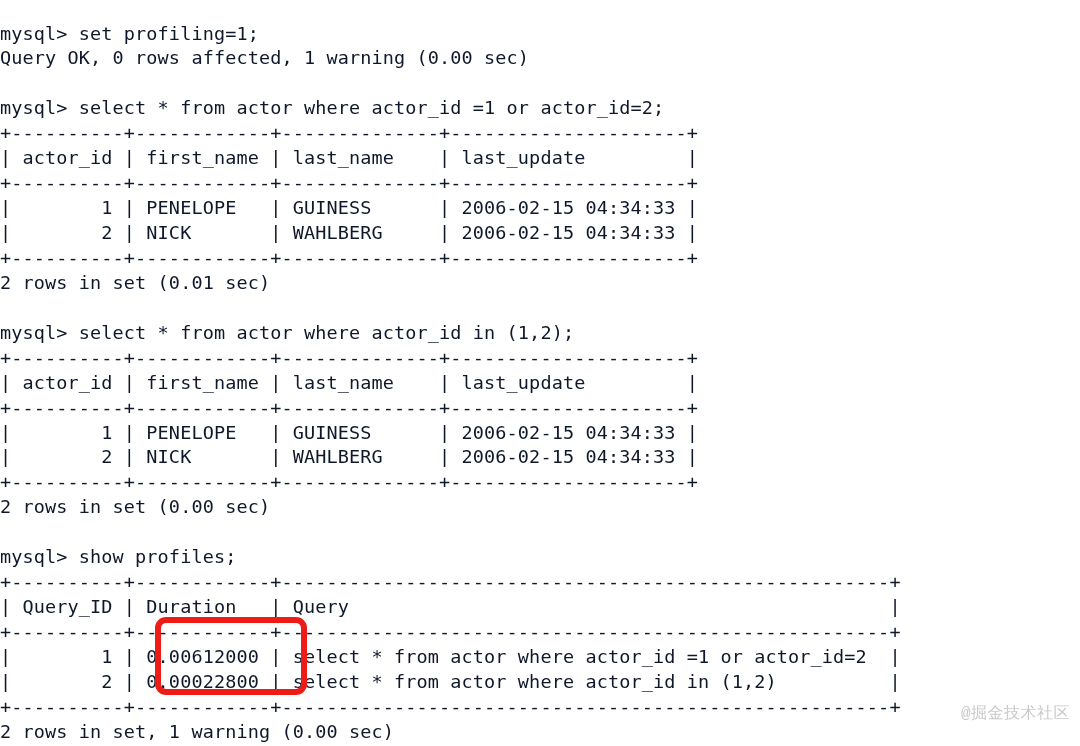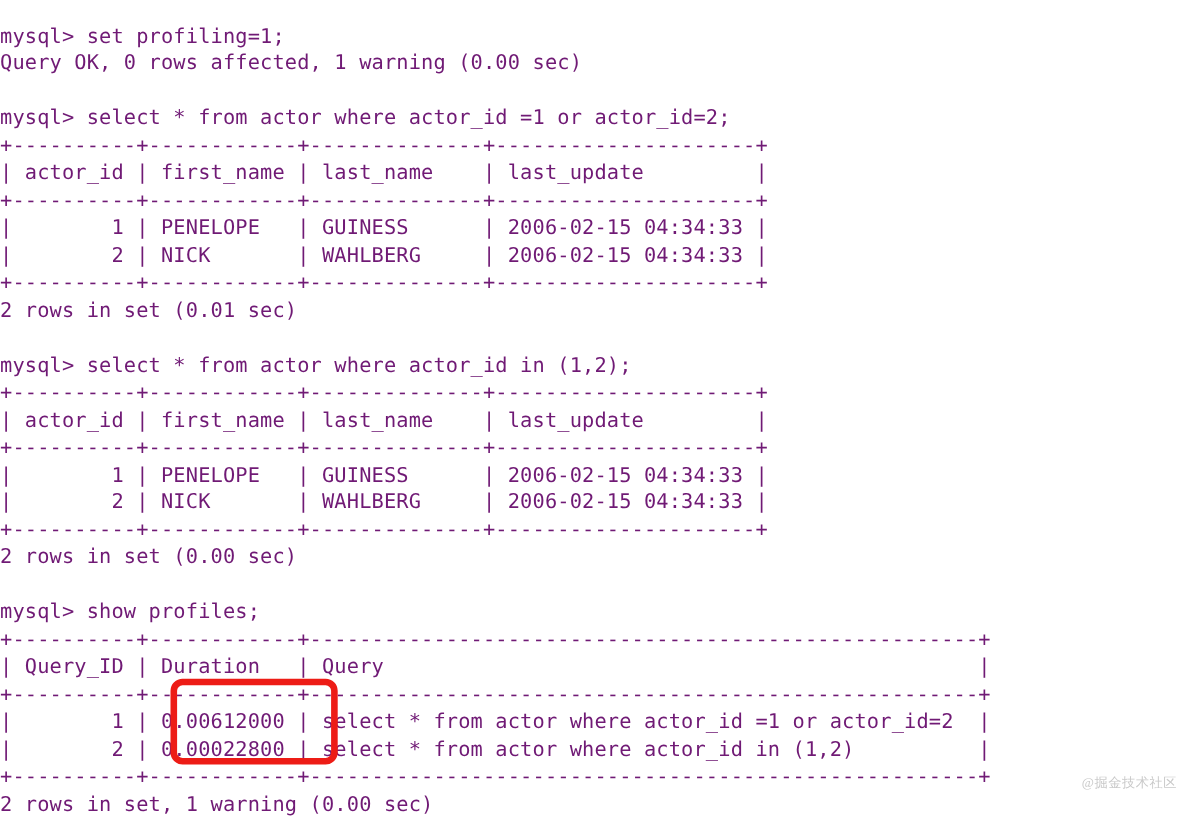--- a/index.html
+++ b/index.html
@@ -17,21 +17,21 @@
   }
   #terminal {
     position: absolute;
     left: 0;
     top: 3px;
     width: 1080px;
     font-family: "DejaVu Sans Mono", "Liberation Mono", monospace;
     font-size: 18.5px;
     line-height: 24.95px;
     letter-spacing: 0.12px;
-    color: #701a75;
+    color: #0f172a;
     white-space: pre;
     -webkit-font-smoothing: none;
   }
   .line {
     display: block;
     height: 24.95px;
     white-space: pre;
   }
   .blank {
     display: block;
@@ -47,22 +47,22 @@
     border: 6px solid #ed1c16;
     border-radius: 11px;
     box-sizing: border-box;
     background: transparent;
     pointer-events: none;
   }
   #watermark {
     position: absolute;
     right: 10px;
     top: 703px;
-    font-family: Liberation Serif, serif;
-    font-size: 12px;
+    font-family: Liberation Mono, monospace;
+    font-size: 16px;
     color: #c9c9c9;
     letter-spacing: 0.5px;
     white-space: pre;
   }
 </style>
 </head>
 <body>
 
 <div id="screen">
 

